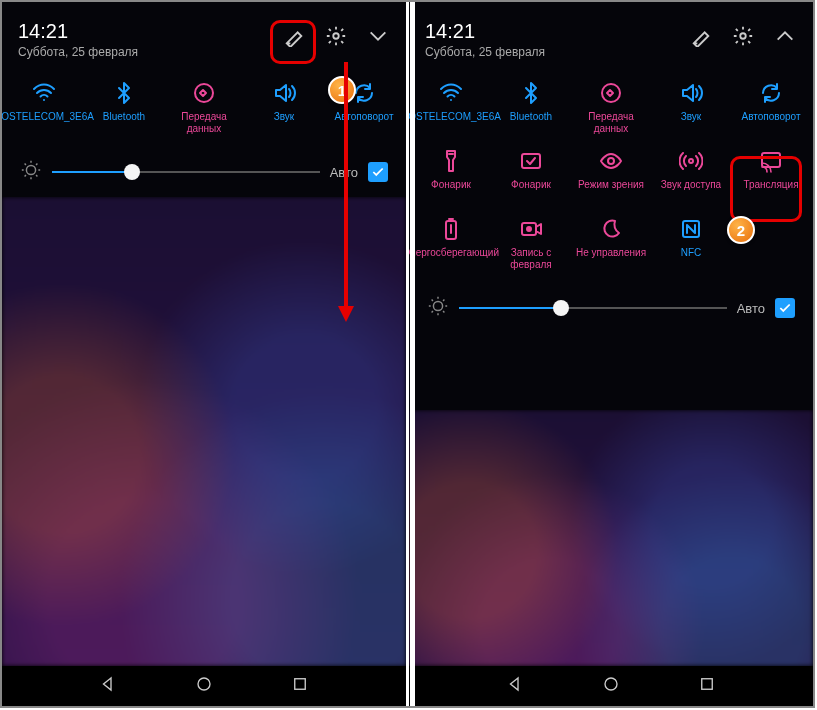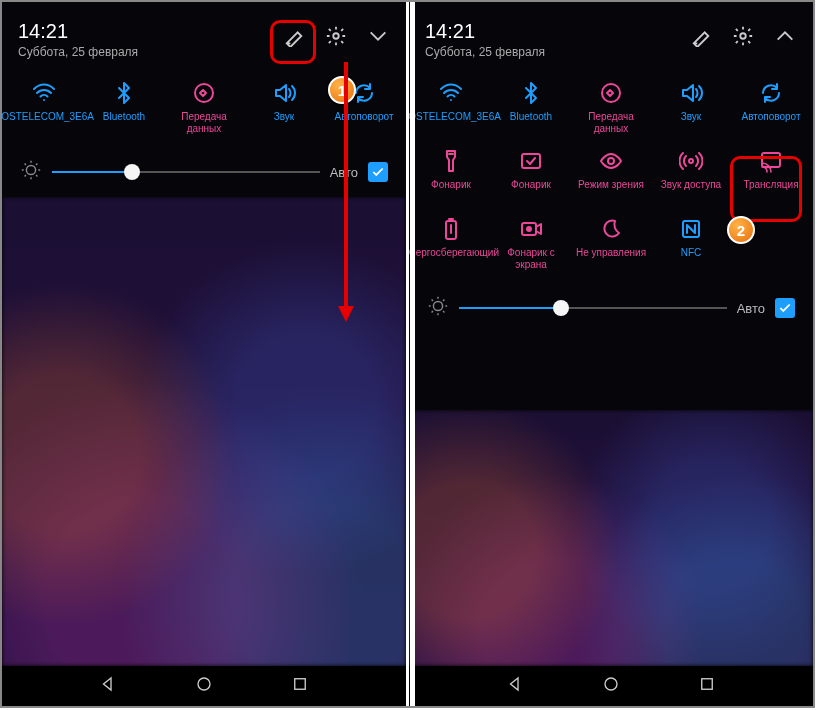--- a/index.html
+++ b/index.html
@@ -280,21 +280,21 @@
             <div class="tile-label">Энергосберегающий</div>
           </div>
           <div class="tile inactive">
             <div class="ic">
               <svg viewBox="0 0 24 24">
                 <rect x="3" y="6" width="14" height="12" rx="2"></rect>
                 <path d="M17 10l5-3v10l-5-3z"></path>
                 <circle cx="10" cy="12" r="2" fill="currentColor"></circle>
               </svg>
             </div>
-            <div class="tile-label">Фонарик с экрана</div>
+            <div class="tile-label">Запись с февраля</div>
           </div>
           <div class="tile inactive">
             <div class="ic">
               <svg viewBox="0 0 24 24">
                 <path d="M16 4a8 8 0 1 0 4 12 10 10 0 0 1-4-12z"></path>
               </svg>
             </div>
             <div class="tile-label">Не управления</div>
           </div>
           <div class="tile active">

